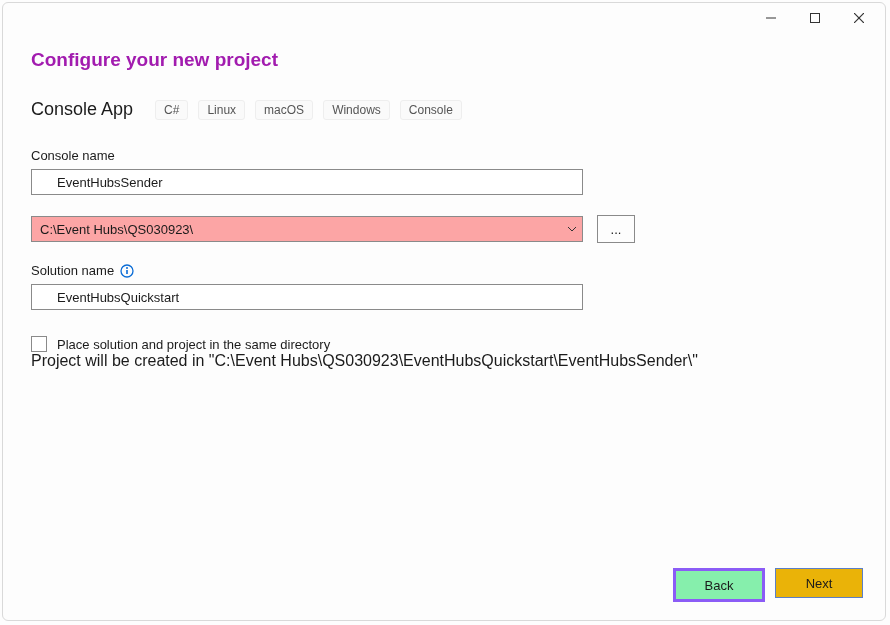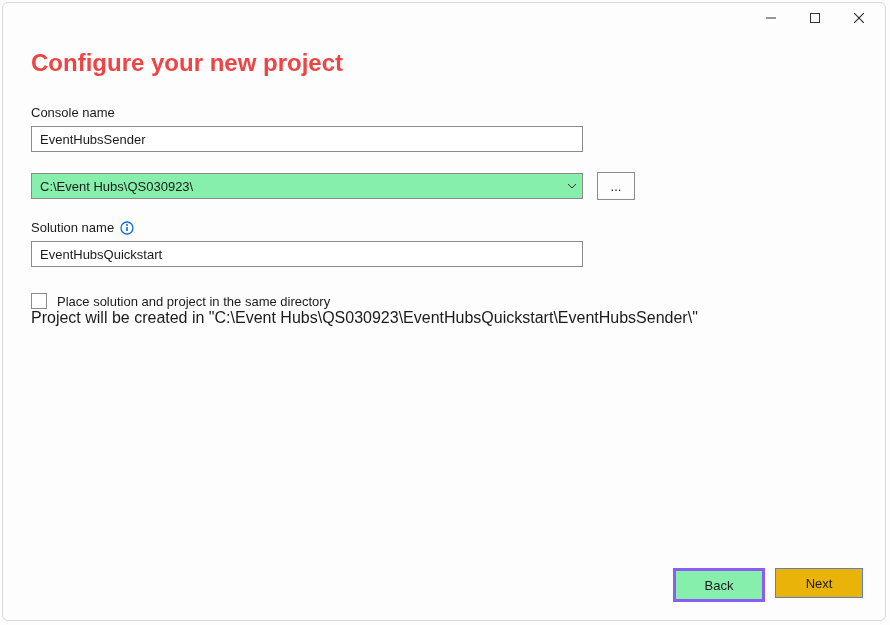--- a/index.html
+++ b/index.html
@@ -40,24 +40,24 @@
     color: #333;
     cursor: pointer;
   }
   .winbtn svg { display: block; }
   .content {
     flex: 1;
     padding: 10px 28px 0 28px;
     overflow: hidden;
   }
   h1.page-title {
-    font-size: 24px;
+    font-size: 19px;
     font-weight: 600;
     margin: 6px 0 28px 0;
-    color: #ef4444;
+    color: #a21caf;
   }
   .subtitle-row {
     display: flex;
     align-items: center;
     gap: 10px;
     margin-bottom: 28px;
   }
   .subtitle {
     font-size: 18px;
     font-weight: 400;
@@ -87,37 +87,37 @@
     align-items: center;
     justify-content: center;
   }
   .text-input {
     width: 552px;
     height: 26px;
     box-sizing: border-box;
     border: 1px solid #8a8a8a;
     background: #ffffff;
     font-size: 13px;
-    padding: 0 8px;
+    padding: 0 25px;
     margin-bottom: 20px;
     color: #1b1b1b;
     font-family: inherit;
   }
   .location-row {
     display: flex;
     align-items: center;
     gap: 14px;
     margin-bottom: 20px;
   }
   .combo {
     width: 552px;
     height: 26px;
     box-sizing: border-box;
     border: 1px solid #8a8a8a;
-    background: #86efac;
+    background: #fca5a5;
     display: flex;
     align-items: center;
     justify-content: space-between;
     padding: 0 6px 0 8px;
     font-size: 13px;
     color: #1b1b1b;
     cursor: pointer;
   }
   .combo .caret {
     width: 8px;
@@ -202,20 +202,28 @@
         <line x1="0" y1="0" x2="10" y2="10" stroke="#333" stroke-width="1.2"></line>
         <line x1="10" y1="0" x2="0" y2="10" stroke="#333" stroke-width="1.2"></line>
       </svg>
     </div>
   </div>
 
   <div class="content">
 
     <h1 class="page-title">Configure your new project</h1>
 
+    <div class="subtitle-row">
+      <span class="subtitle">Console App</span>
+      <span class="tag">C#</span>
+      <span class="tag">Linux</span>
+      <span class="tag">macOS</span>
+      <span class="tag">Windows</span>
+      <span class="tag">Console</span>
+    </div>
 
     
     <div class="field-label">Console name</div>
     <input type="text" class="text-input" value="EventHubsSender" style="">
 
     
     <div class="location-row">
       <div class="combo">
         <span>C:\Event Hubs\QS030923\</span>
         <span class="caret">

